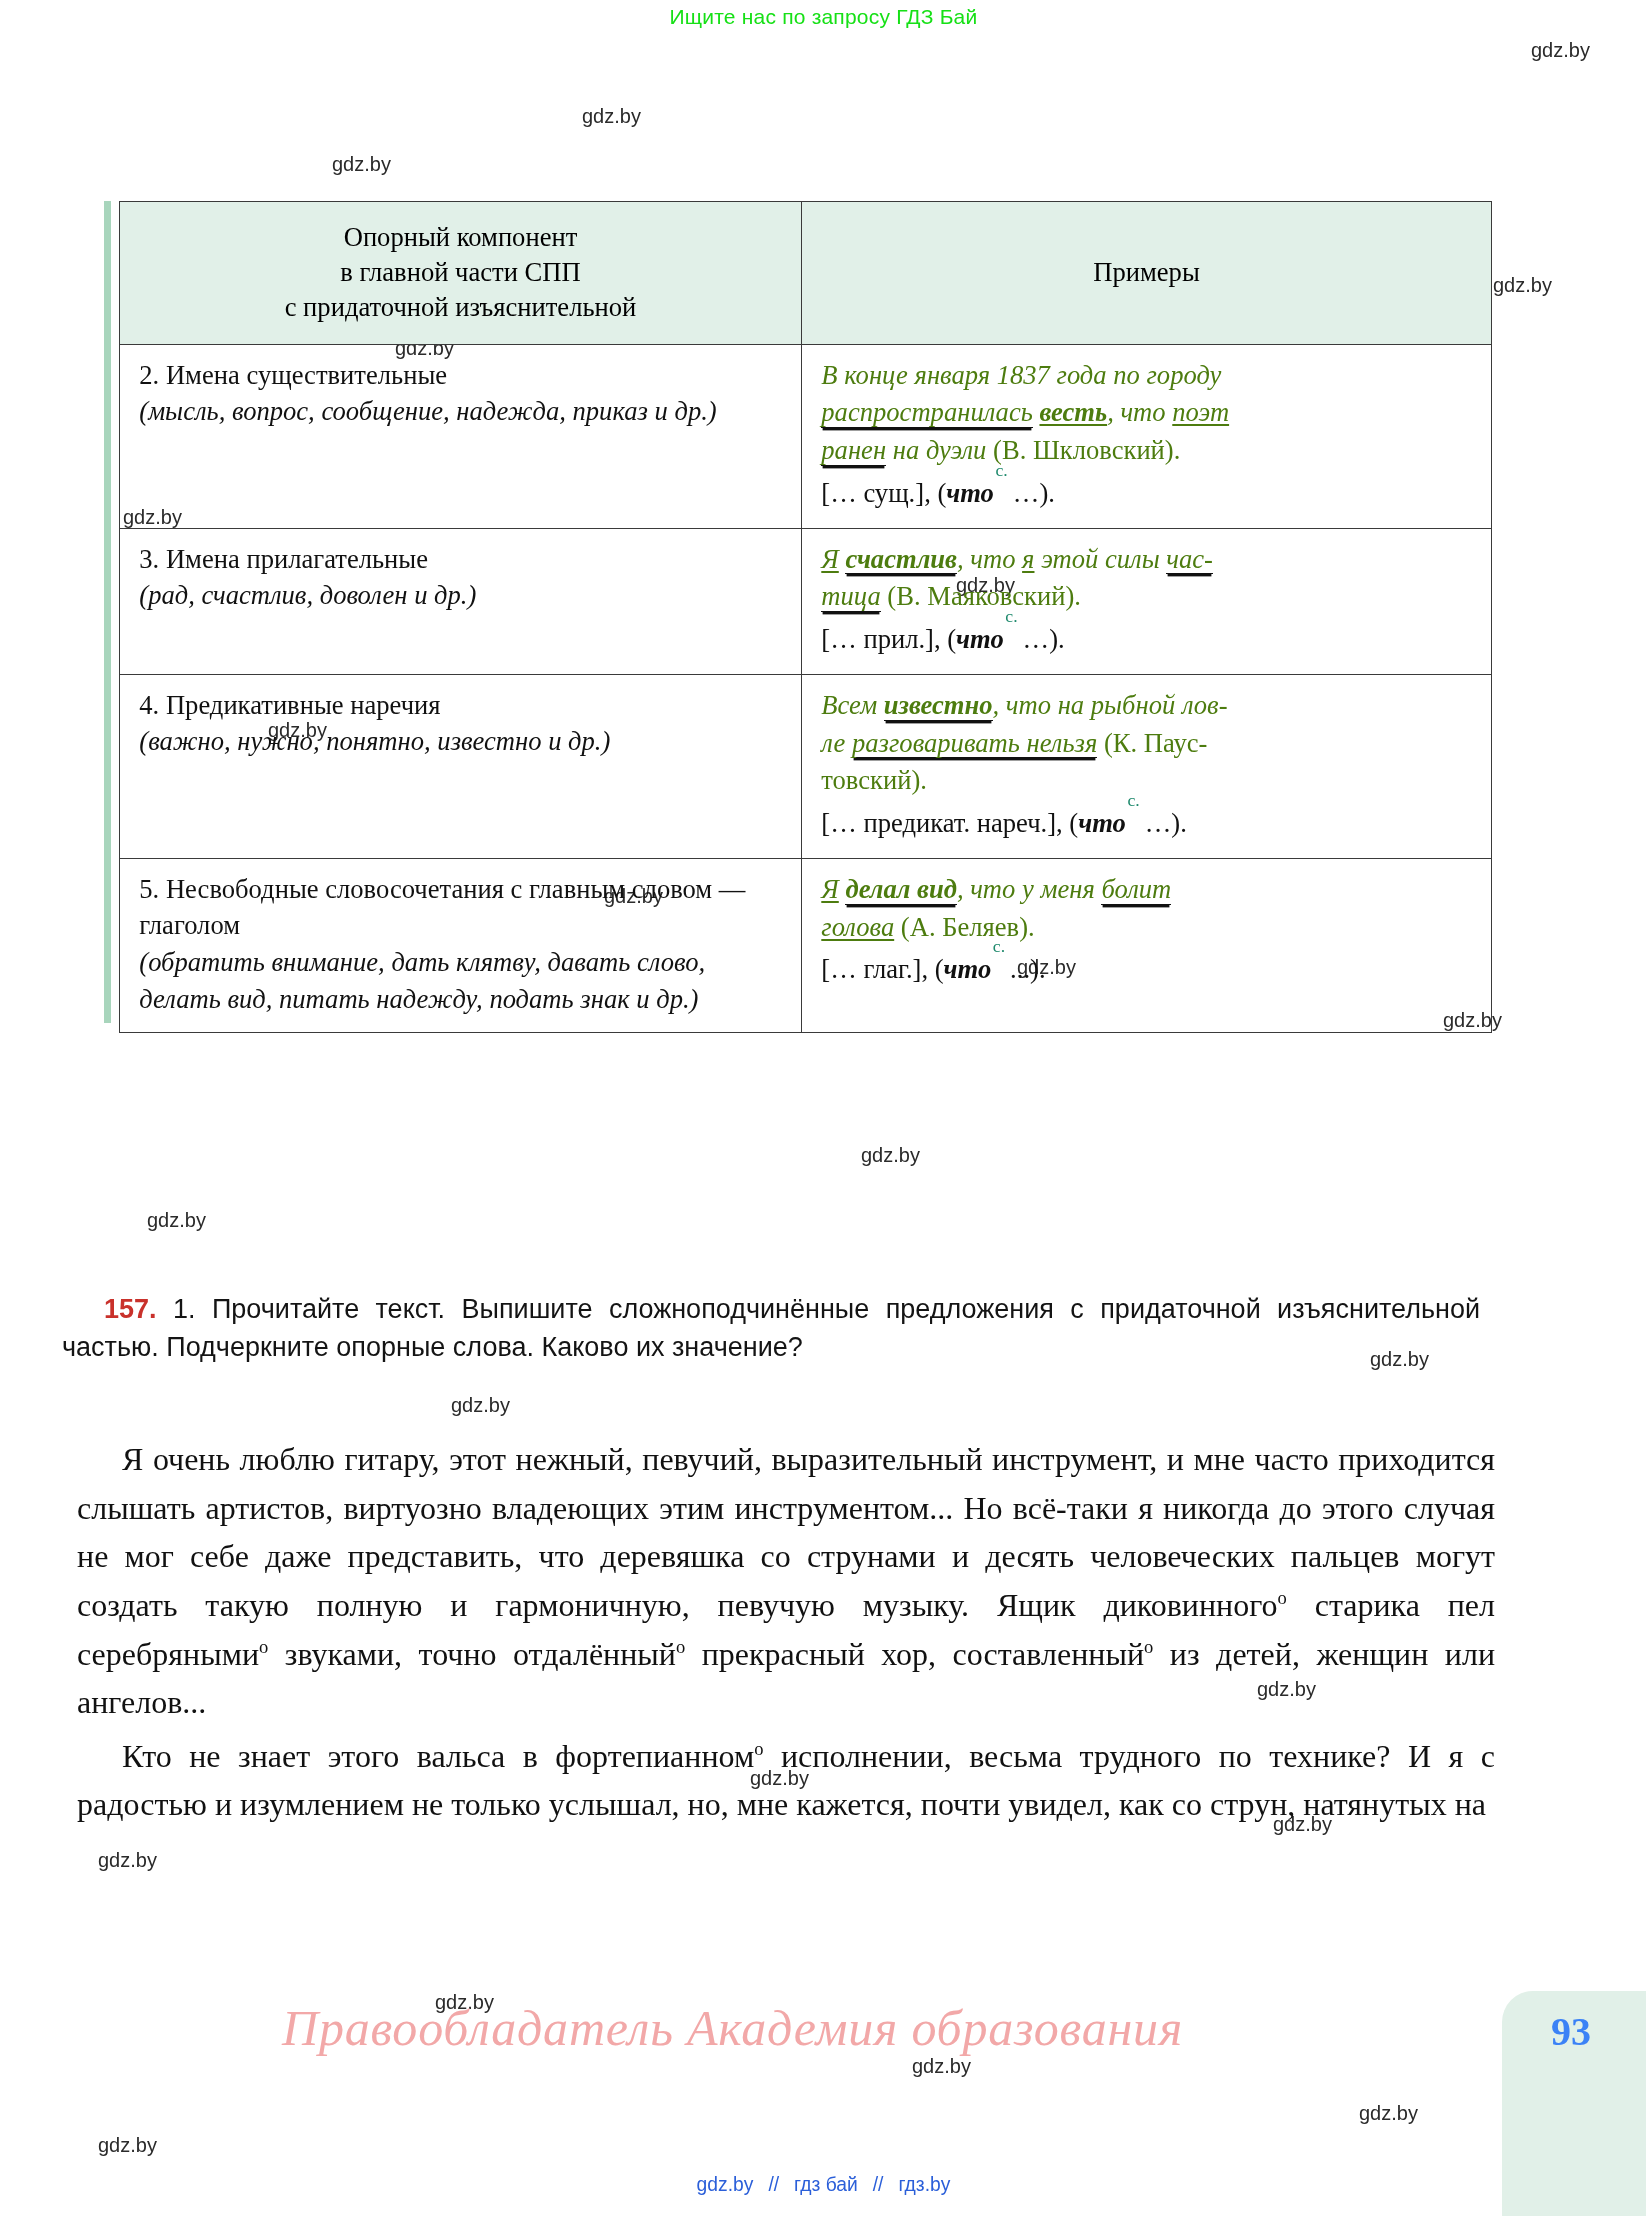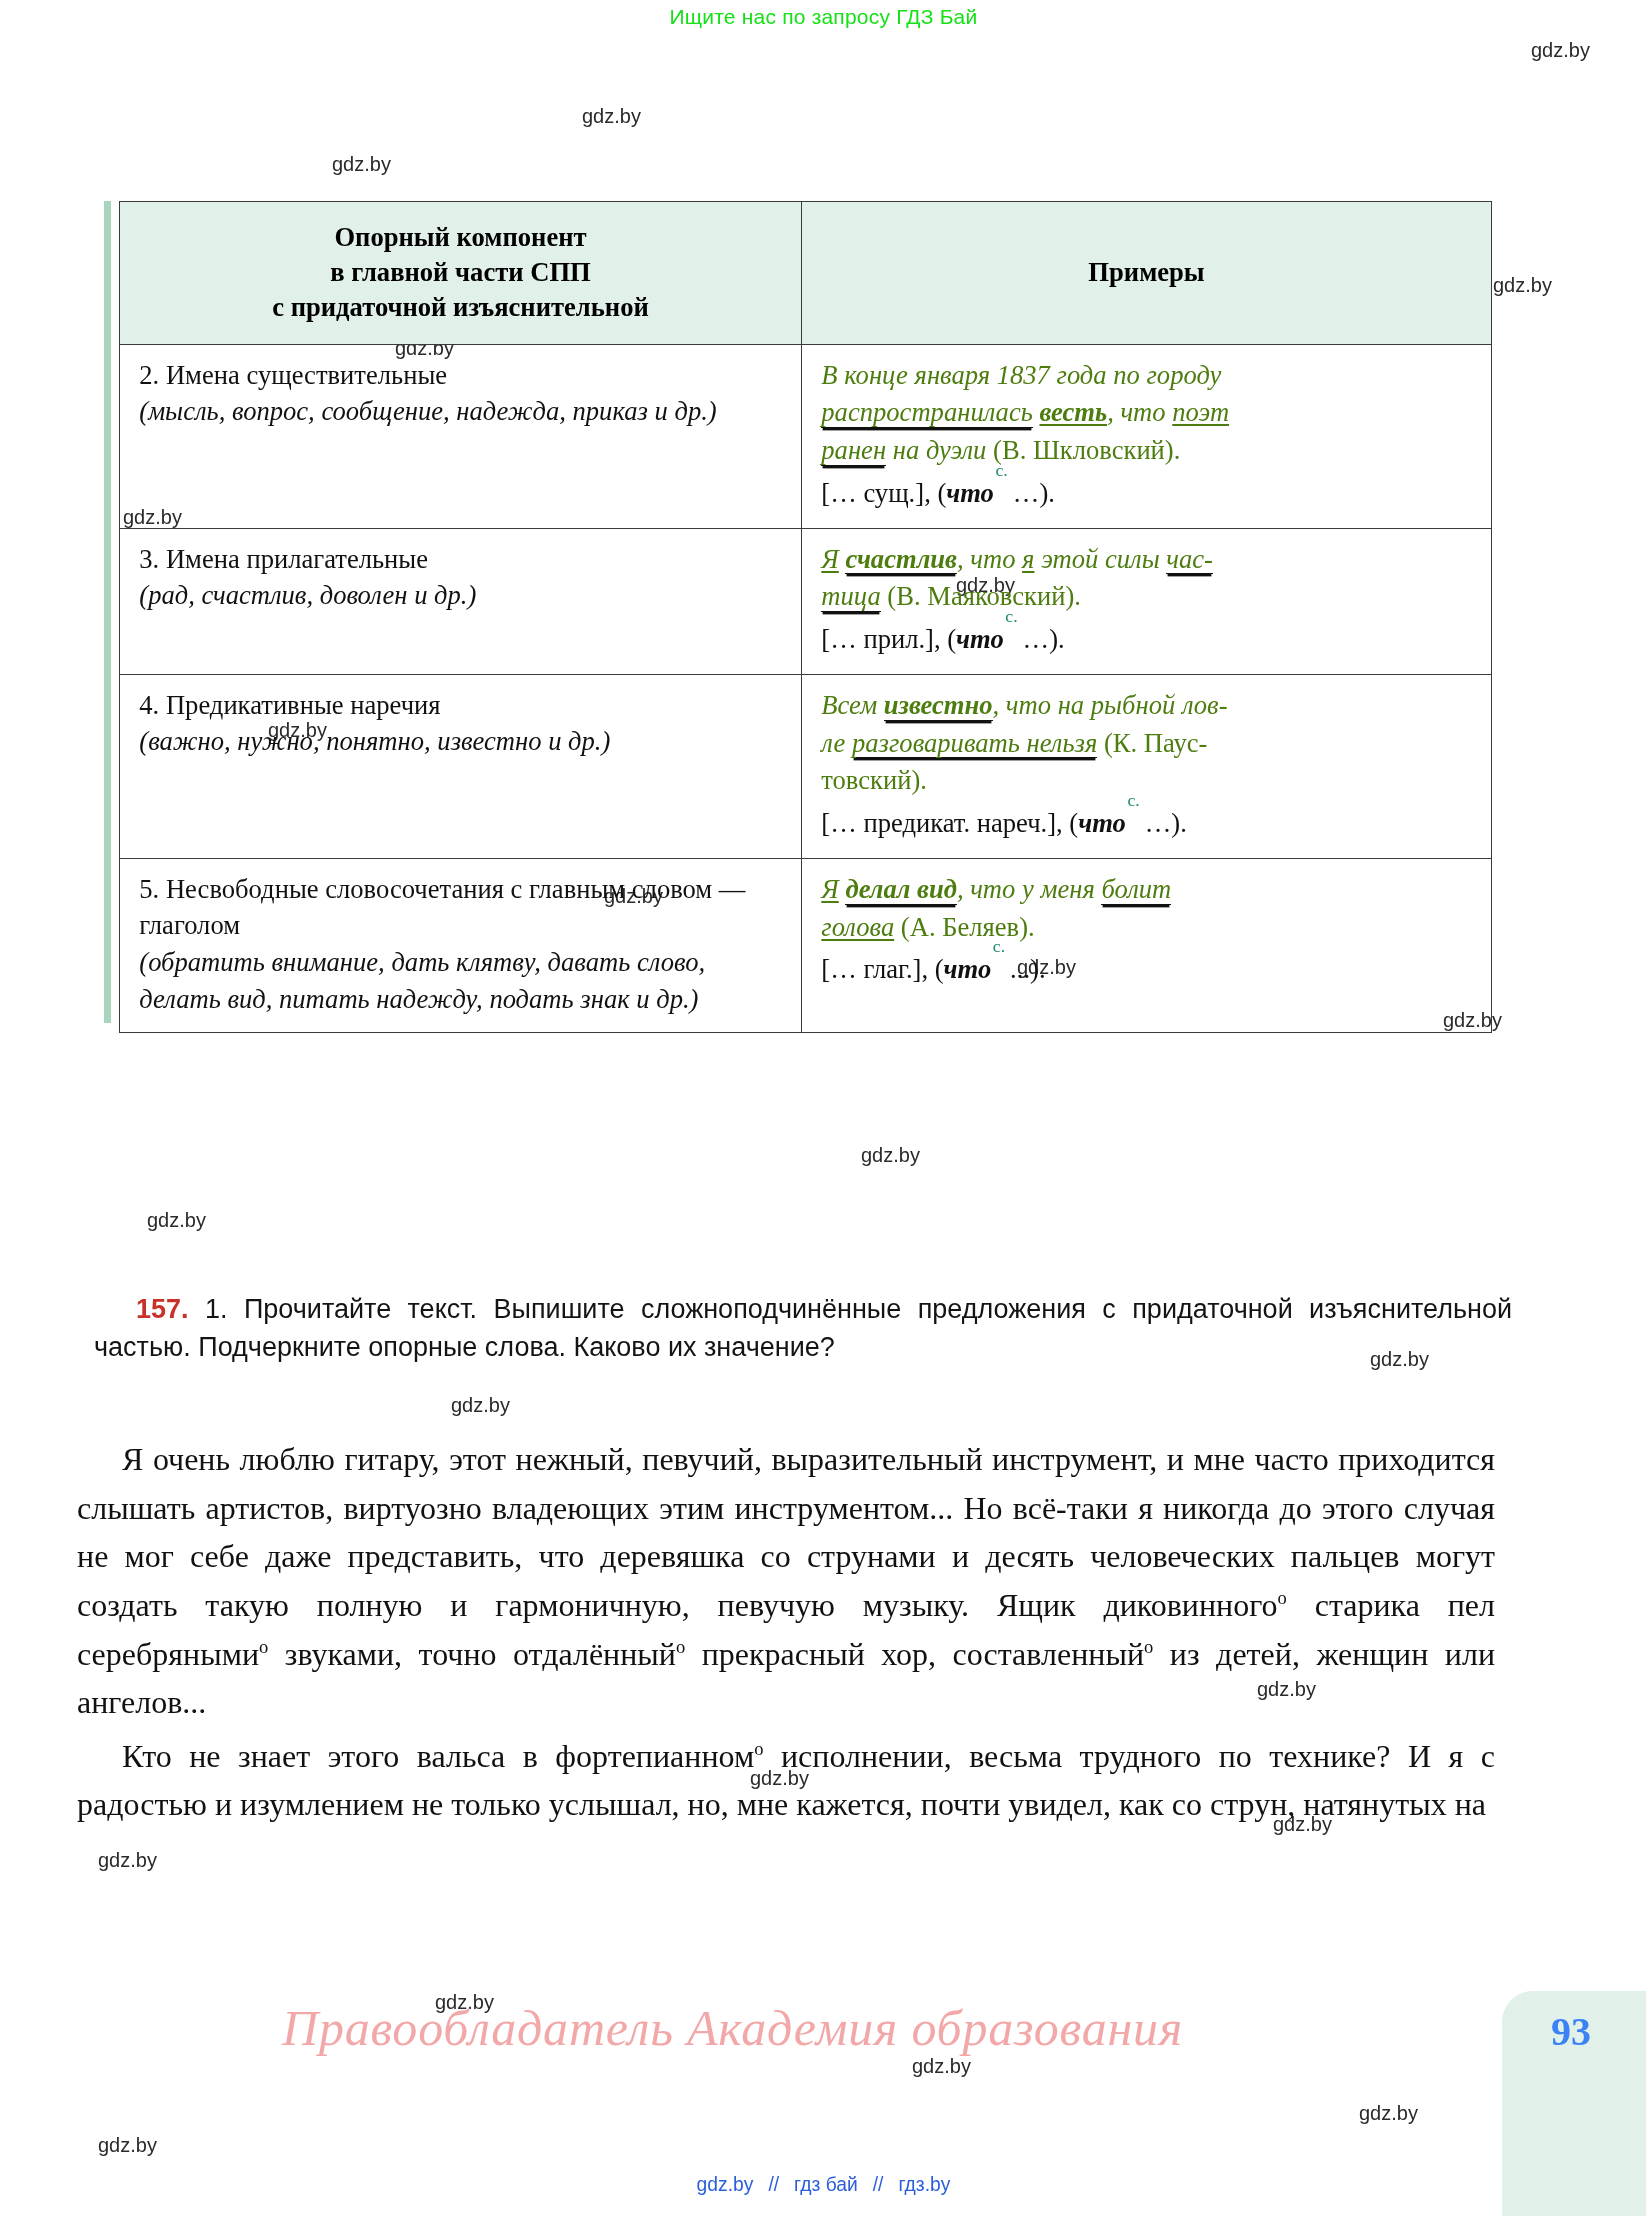--- a/index.html
+++ b/index.html
@@ -55,21 +55,21 @@
   }
   table.grammar td,table.grammar th{
     border:1.6px solid #3a3a3a;
     vertical-align:top;
     padding:11.3px 16px 14.5px 19.3px;
   }
   table.grammar thead th{
     background:#e1f0e8;
     text-align:center;
     vertical-align:middle;
-    font-weight:bold;
+    font-weight:normal;
     font-size:26.6px;
     line-height:1.32;
     padding:17.7px 8px 19.3px;
   }
   .col-left{width:665px;}
   .col-right{width:673px;}
 
   .cell-txt{font-size:26.6px;line-height:1.38;color:#111;}
   .cell-txt i{font-style:italic;}
   .ex{font-size:26.6px;line-height:1.42;color:#4d7c0f;font-style:italic;}
@@ -91,21 +91,21 @@
     font-size:17.7px;
     position:relative;
     top:-16px;
     left:1.6px;
     font-style:normal;
     font-weight:normal;
   }
 
   
   .exercise{
-    position:absolute;left:94px;top:1290px;width:1418px;
+    position:absolute;left:62px;top:1290px;width:1418px;
     font-family:"Liberation Sans", sans-serif;
     font-size:27px;
     line-height:1.42;
     color:#141414;
     text-align:justify;
   }
   .exnum{color:#c9312b;font-weight:bold;}
   .ex-indent{display:inline-block;width:42px;}
 
   .body-text{

